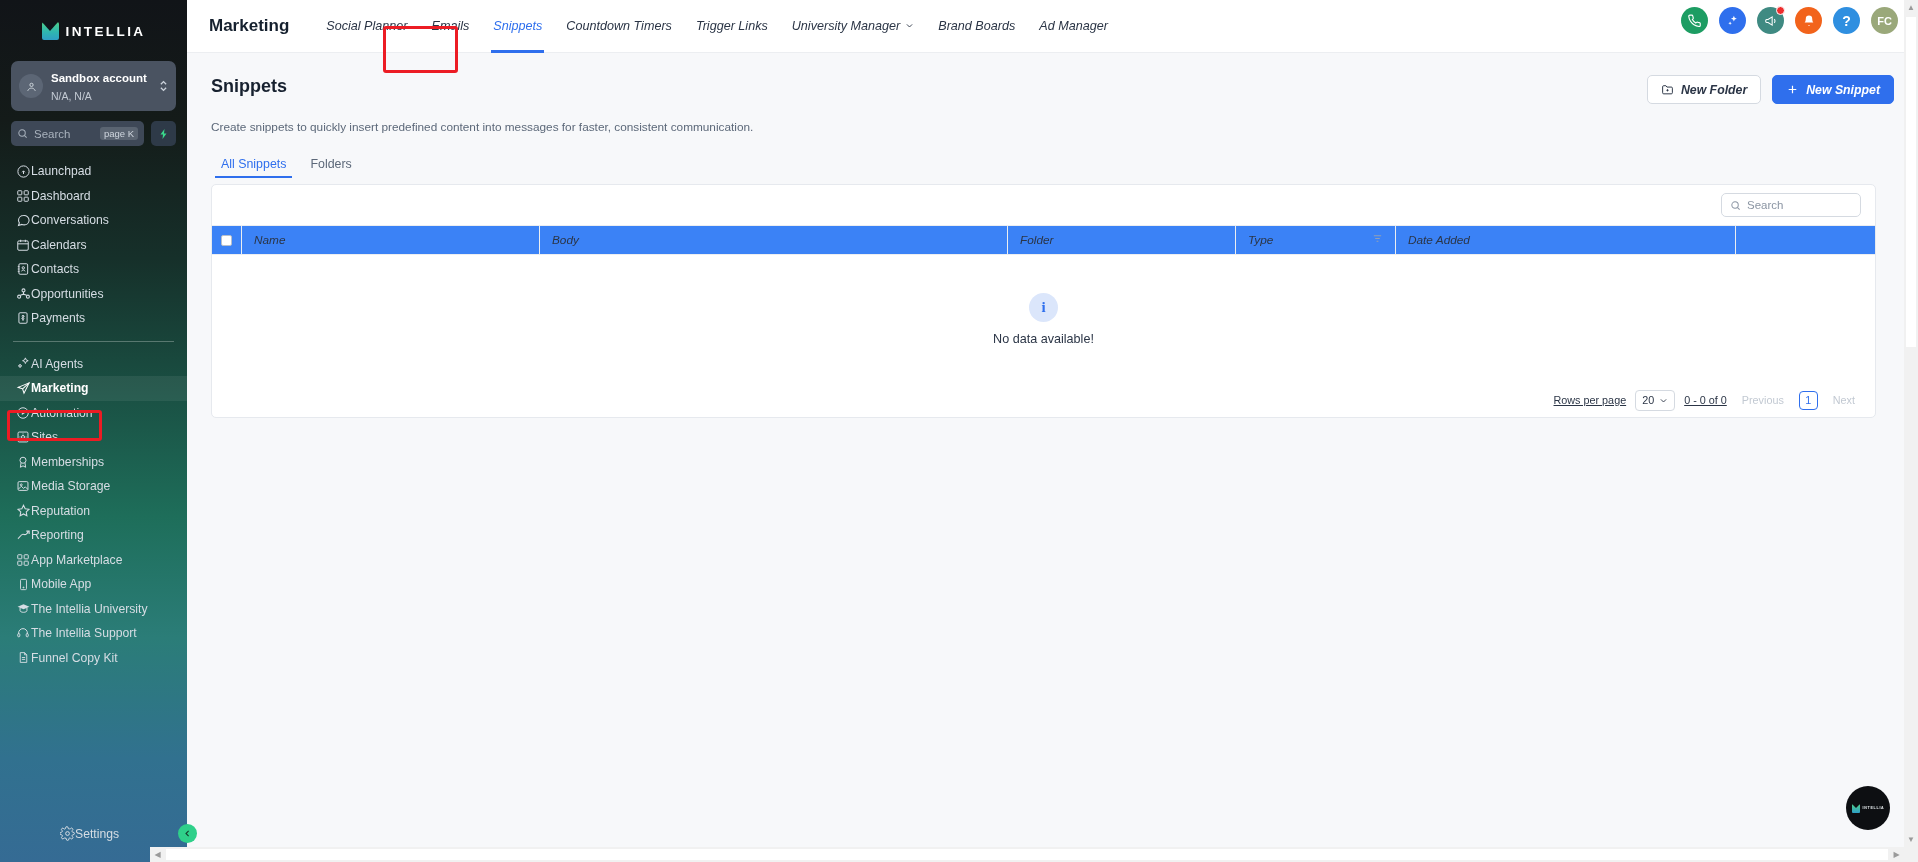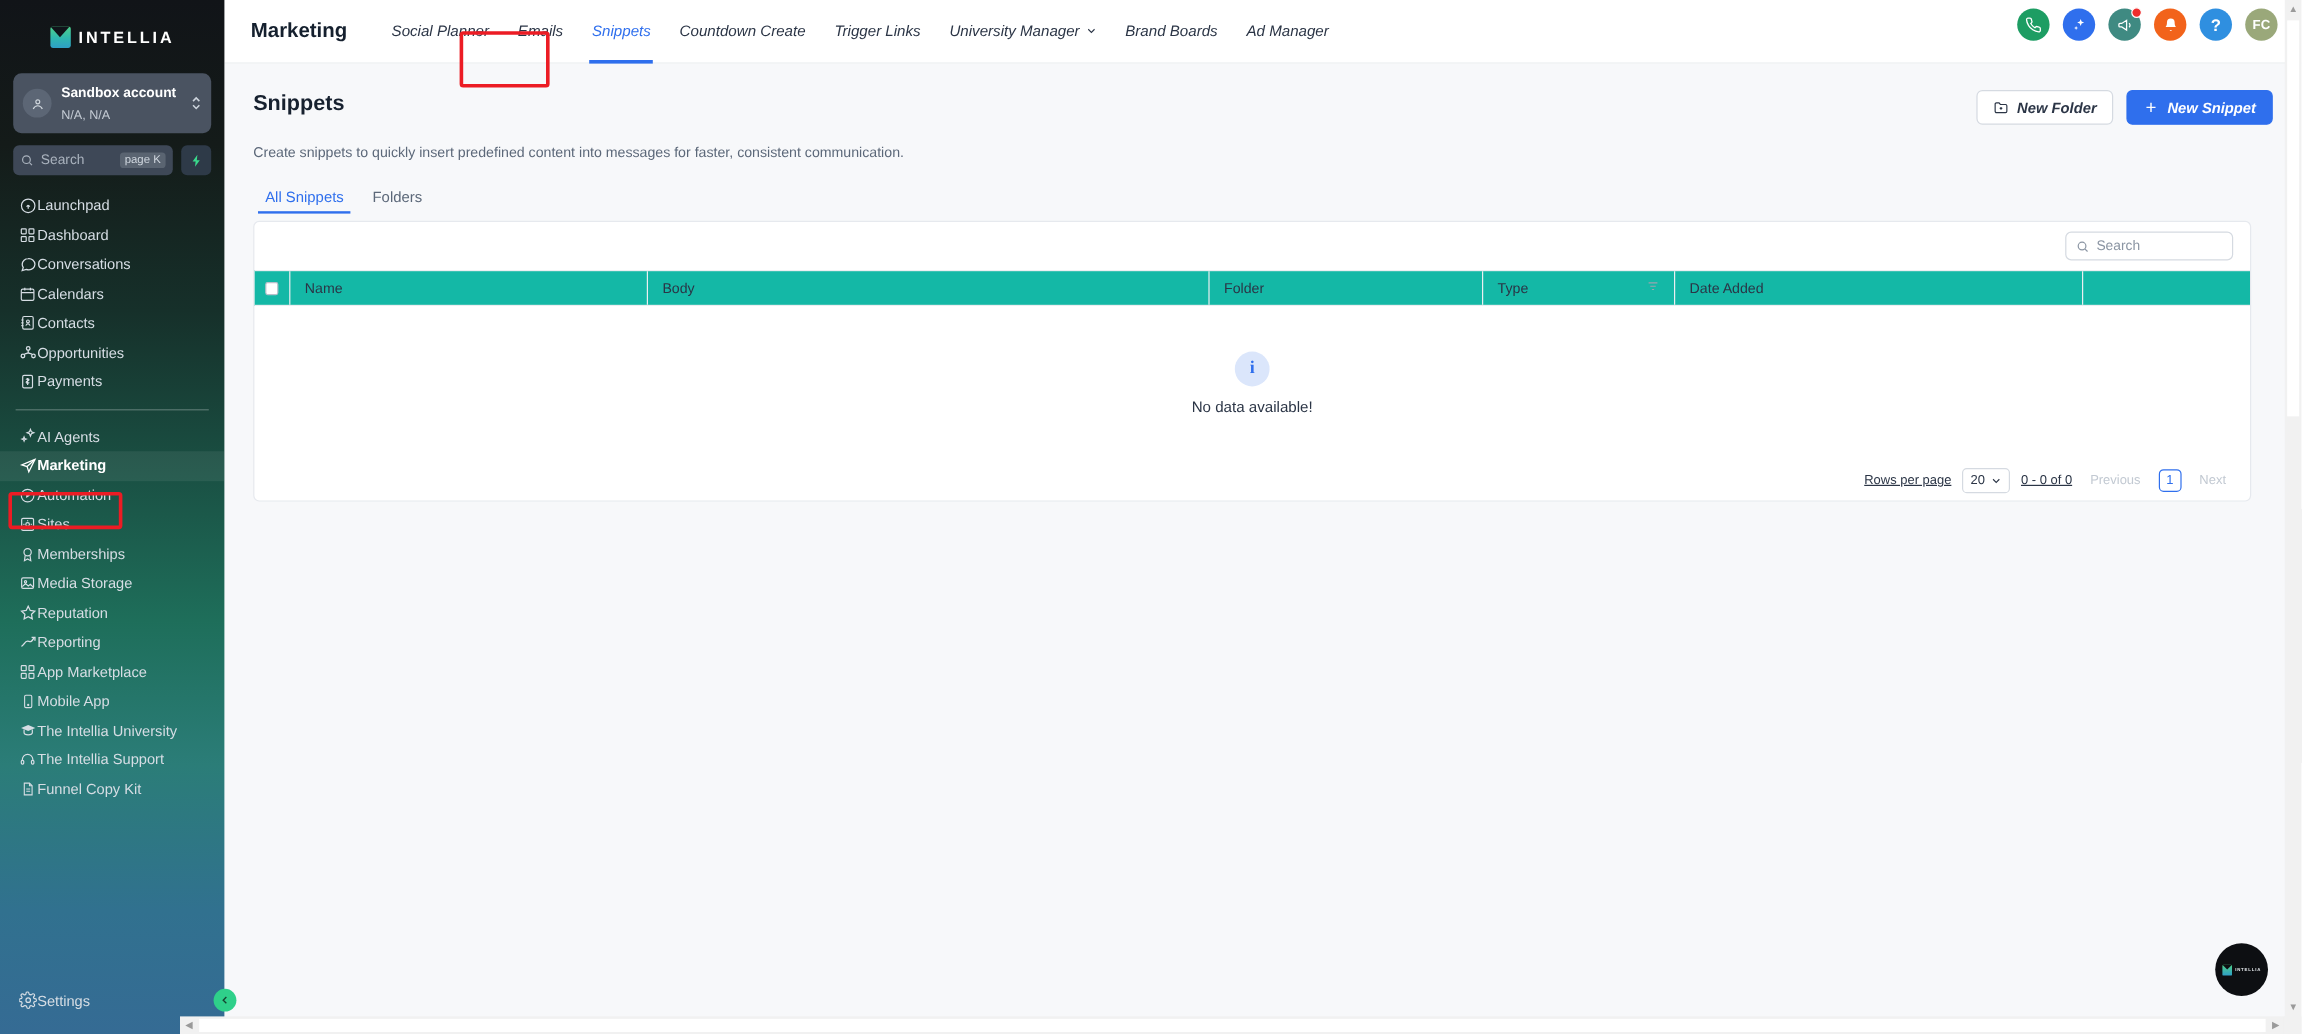--- a/index.html
+++ b/index.html
@@ -64,21 +64,21 @@
 
   .navlist { margin-top: 13px; flex: 1 1 auto; overflow: hidden; }
   .navitem {
     display: flex; align-items: center; 
     height: 24.5px; padding: 0 0 0 15px; margin: 0 0 0 0;
     font-size: 12.2px; color: #d6dde4; cursor: pointer; position: relative;
   }
   .navitem .ic { width: 16px; height: 16px; flex: 0 0 16px; display: flex; align-items: center; justify-content: center; }
   .navitem.active { background: rgba(255,255,255,0.07); color: #ffffff; font-weight: 600; }
   .nav-sep { height: 1px; background: rgba(255,255,255,0.28); margin: 10px 13px 10px 13px; }
-  .settings-wrap { padding-bottom: 16px; }
+  .settings-wrap { padding-bottom: 16px; margin-left: 44px; }
 
   .hl-box { position: absolute; border: 3px solid #ec1c24; border-radius: 3px; pointer-events: none; z-index: 30; }
 
   .collapse-btn {
     position: absolute; right: -10px; bottom: 19px;
     width: 19px; height: 19px; border-radius: 50%; background: #2fd08a;
     display: flex; align-items: center; justify-content: center;
     color: #14412f; font-size: 11px; cursor: pointer; z-index: 20;
   }
 
@@ -132,21 +132,21 @@
     margin-top: 6px; background: #ffffff; border: 1px solid #e6e9ee; border-radius: 5px;
     width: 1665px; height: 234px; position: relative; overflow: hidden;
   }
   .card-top { height: 40px; display: flex; align-items: center; justify-content: flex-end; padding: 0 14px; }
   .tbl-search {
     width: 140px; height: 24px; border: 1px solid #d5dae1; border-radius: 5px;
     display: flex; align-items: center; gap: 6px; padding: 0 8px; cursor: text;
   }
   .tbl-search .ph { font-size: 11.5px; color: #8b95a3; }
 
-  .thead { display: flex; height: 30px; border-top: 1px solid #eceef1; border-bottom: 1px solid #eceef1; background: #14b8a6; }
+  .thead { display: flex; height: 30px; border-top: 1px solid #eceef1; border-bottom: 1px solid #eceef1; background: #3b82f6; font-style: italic; }
   .th {
     font-size: 11.8px; color: #2b3546; display: flex; align-items: center;
     padding: 0 12px; border-right: 1px solid #eceef1;
   }
   .th.cb { width: 30px; justify-content: center; padding: 0; }
   .th.c-name { width: 298px; }
   .th.c-body { width: 468px; }
   .th.c-folder { width: 228px; }
   .th.c-type { width: 160px; justify-content: space-between; }
   .th.c-date { width: 340px; }
@@ -469,21 +469,21 @@
         <div class="topnav-item">
             <span>Social Planner</span>
           </div>
         <div class="topnav-item">
             <span>Emails</span>
           </div>
         <div class="topnav-item active">
             <span>Snippets</span>
           </div>
         <div class="topnav-item">
-            <span>Countdown Create</span>
+            <span>Countdown Timers</span>
           </div>
         <div class="topnav-item">
             <span>Trigger Links</span>
           </div>
         <div class="topnav-item">
           <span>University Manager</span>
           <span class="caret">
             <svg width="9" height="9" viewBox="0 0 24 24" fill="none" stroke="#2b3546" stroke-width="2.4">
                 <path d="M5 9l7 7 7-7"></path>
               </svg>

